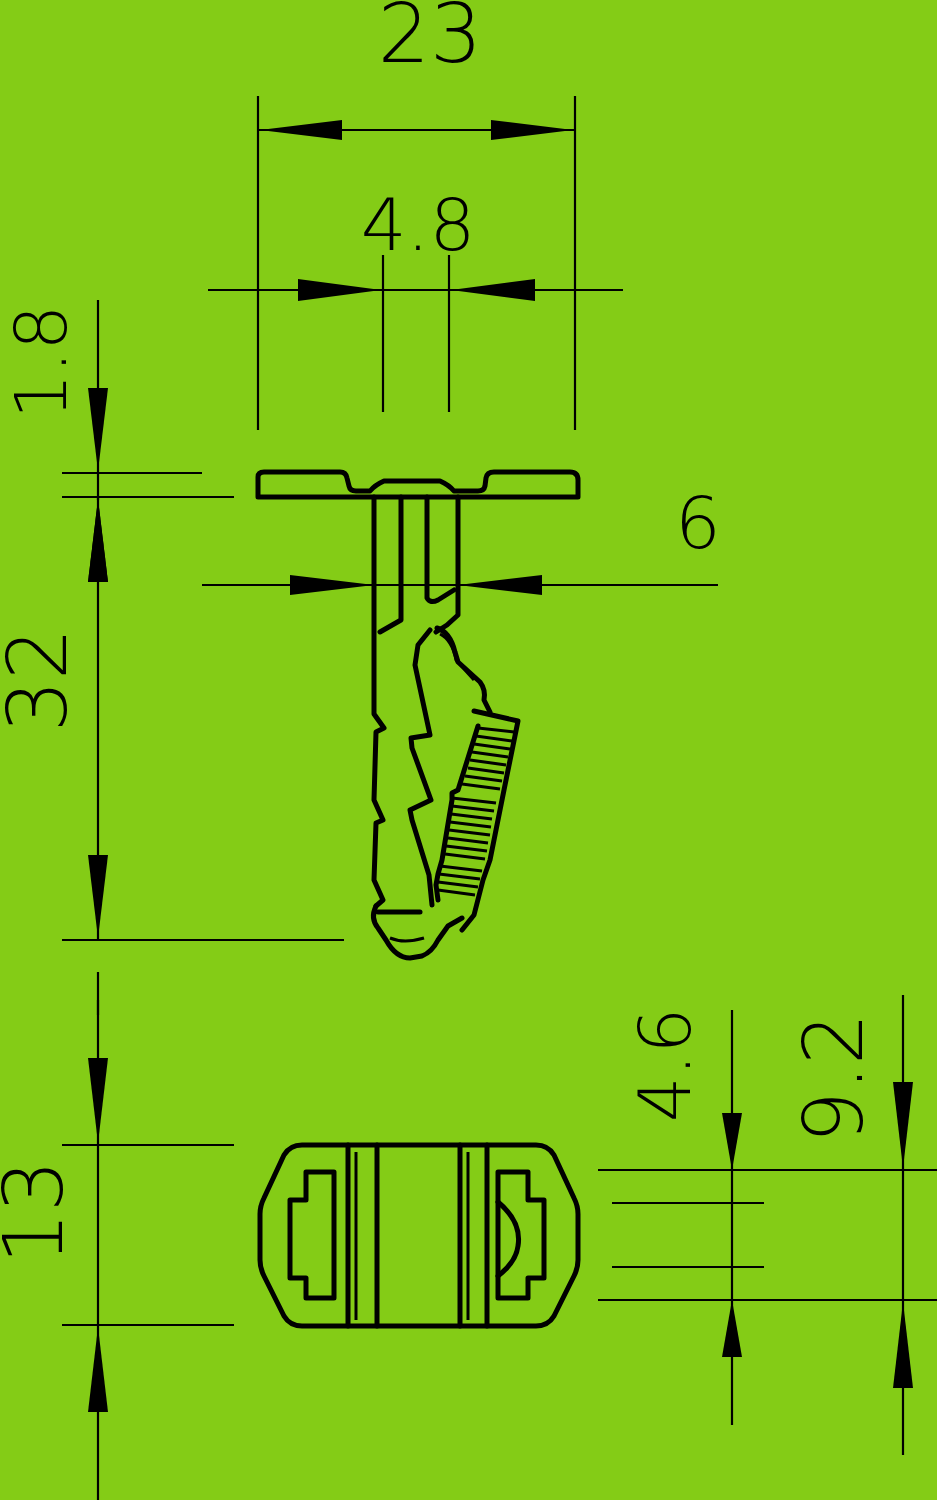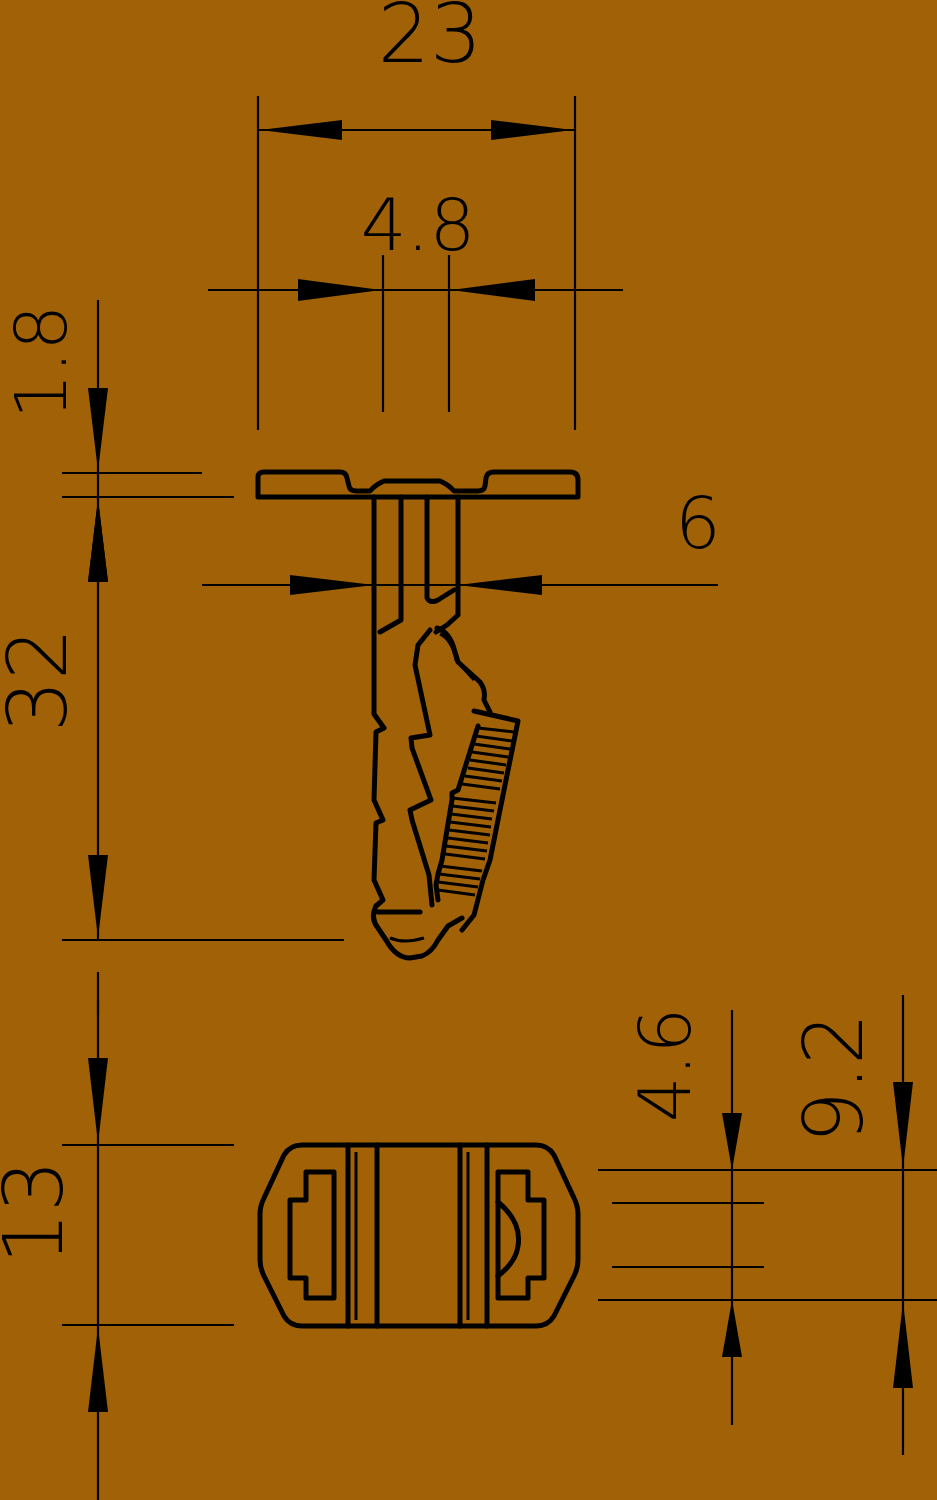--- a/index.html
+++ b/index.html
@@ -1,16 +1,16 @@
 <!DOCTYPE html>
 <html><head>
 <meta charset="utf-8">
 <style>
   html, body { margin: 0; padding: 0; background: #ffffff; }
-  #canvas { position: relative; width: 937px; height: 1500px; background: #a16207; overflow: hidden; }
+  #canvas { position: relative; width: 937px; height: 1500px; background: #84cc16; overflow: hidden; }
   svg { position: absolute; left: 0; top: 0; }
   .dim-text { font-family: "DejaVu Sans", sans-serif; font-weight: 200; fill: #000; }
   .thin { stroke: #000; stroke-width: 2.2; fill: none; }
   .thick { stroke: #000; stroke-width: 5; fill: none; stroke-linejoin: round; stroke-linecap: round; }
   .med { stroke: #000; stroke-width: 3; fill: none; }
   .arrow { fill: #000; stroke: none; }
 </style>
 </head>
 <body>
 

